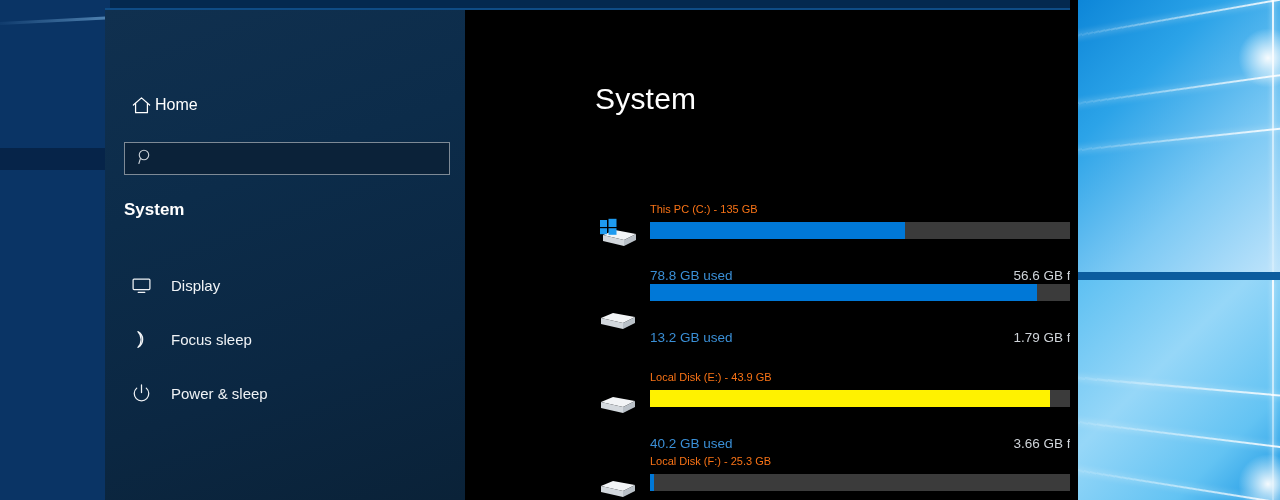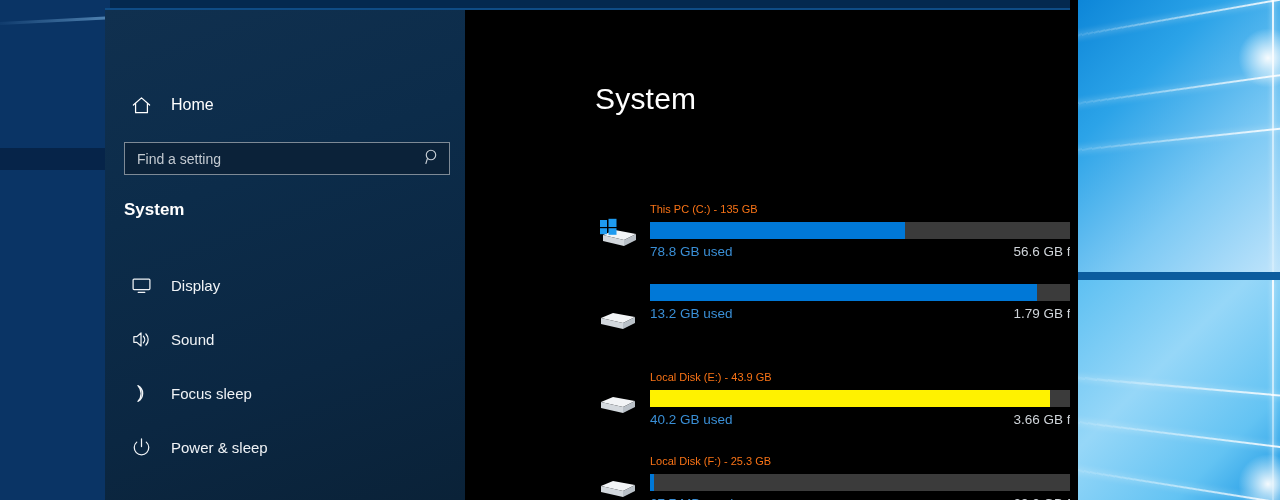--- a/index.html
+++ b/index.html
@@ -112,21 +112,21 @@
     background-color:#0d2c4a;
   }
   .content {
     position:absolute; left:360px; top:2px; width:605px; height:490px;
     background:#000;
     overflow:hidden;
   }
 
   .home-row {
     position:absolute; left:18px; top:78px; width:330px; height:34px;
-    display:flex; align-items:center; gap:18px; padding-left:6px;
+    display:flex; align-items:center; gap:2px; padding-left:6px;
   }
   .home-label { font-size:16px; color:#ffffff; }
 
   .searchbox {
     position:absolute; left:19px; top:132px; width:326px; height:33px;
     border:1px solid #7e8a96;
     background:#0b2239;
     display:flex; align-items:center; padding:0 8px 0 12px;
   }
   .searchbox input {
@@ -171,20 +171,21 @@
   .drive-name {
     font-size:11px; color:#f97316; line-height:18px; padding-bottom:4px;
   }
   .bar {
     position:relative; width:440px; height:17px; background:#3b3b3b;
   }
   .bar-fill { position:absolute; left:0; top:0; height:17px; }
   .drive-meta {
     display:flex; justify-content:space-between; align-items:center;
     padding-top:5px;
+    margin-top:24px;
   }
   .used { font-size:13.5px; color:#3a8fd6; }
   .free { font-size:13.5px; color:#cfd4d9; }
 </style>
 </head>
 <body>
 
 <div class="desktop">
 
   <div class="wall-left">
@@ -243,21 +244,20 @@
     <div class="home-row">
       <span class="nav-ico">
         <svg width="21" height="21" viewBox="0 0 22 22">
           <path d="M2.5 10.5 L11 3 L19.5 10.5 M4.8 9 V18.5 H17.2 V9" fill="none" stroke="#ffffff" stroke-width="1.3" stroke-linejoin="round" stroke-linecap="round"></path>
         </svg>
       </span>
       <span class="home-label">Home</span>
     </div>
 
     <div class="searchbox">
-      <input type="text" placeholder="Find a setting" style="">
       <span>
         <svg width="17" height="17" viewBox="0 0 18 18">
           <circle cx="7.4" cy="7.4" r="5" fill="none" stroke="#c9d0d7" stroke-width="1.2"></circle>
           <path d="M3.6 11.2 L2 16.4" stroke="#c9d0d7" stroke-width="1.2" stroke-linecap="round"></path>
         </svg>
       </span>
     </div>
 
     <div class="section-title">System</div>
 
@@ -266,30 +266,20 @@
       <div class="navitem">
         <span class="nav-ico">
           <svg width="21" height="21" viewBox="0 0 22 22">
             <rect x="2.2" y="4.2" width="17.6" height="11" rx="1" fill="none" stroke="#f0f3f6" stroke-width="1.3"></rect>
             <path d="M7.5 18.2 H14.5" stroke="#f0f3f6" stroke-width="1.3" stroke-linecap="round"></path>
           </svg>
         </span>
         <span class="nav-label">Display</span>
       </div>
 
-      <div class="navitem">
-        <span class="nav-ico">
-          <svg width="21" height="21" viewBox="0 0 22 22">
-            <path d="M3 8 H6.2 L10.5 4.2 V17.8 L6.2 14 H3 Z" fill="none" stroke="#f0f3f6" stroke-width="1.3" stroke-linejoin="round"></path>
-            <path d="M13 7.6 A5 5 0 0 1 13 14.4" fill="none" stroke="#f0f3f6" stroke-width="1.3" stroke-linecap="round"></path>
-            <path d="M15.6 5.2 A8.2 8.2 0 0 1 15.6 16.8" fill="none" stroke="#f0f3f6" stroke-width="1.3" stroke-linecap="round"></path>
-          </svg>
-        </span>
-        <span class="nav-label">Sound</span>
-      </div>
 
 
       <div class="navitem">
         <span class="nav-ico">
           <svg width="21" height="21" viewBox="0 0 22 22">
             <path d="M7.2 2.8 A9.2 9.2 0 0 1 7.2 19.2 A11.6 11.6 0 0 0 7.2 2.8 Z" fill="none" stroke="#f0f3f6" stroke-width="1.3" stroke-linejoin="round"></path>
           </svg>
         </span>
         <span class="nav-label">Focus sleep</span>
       </div>

